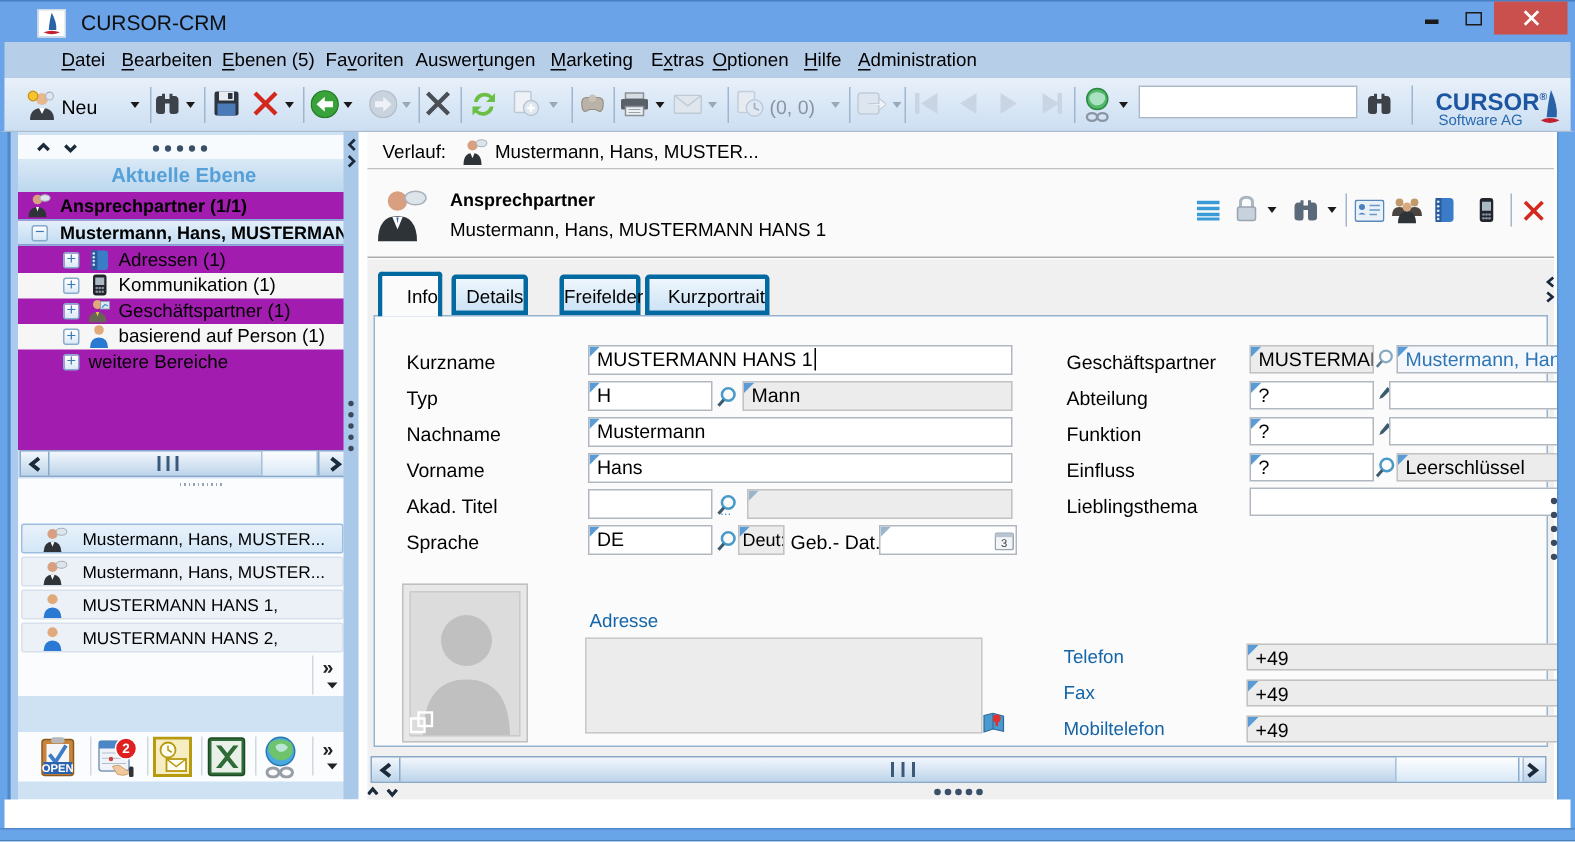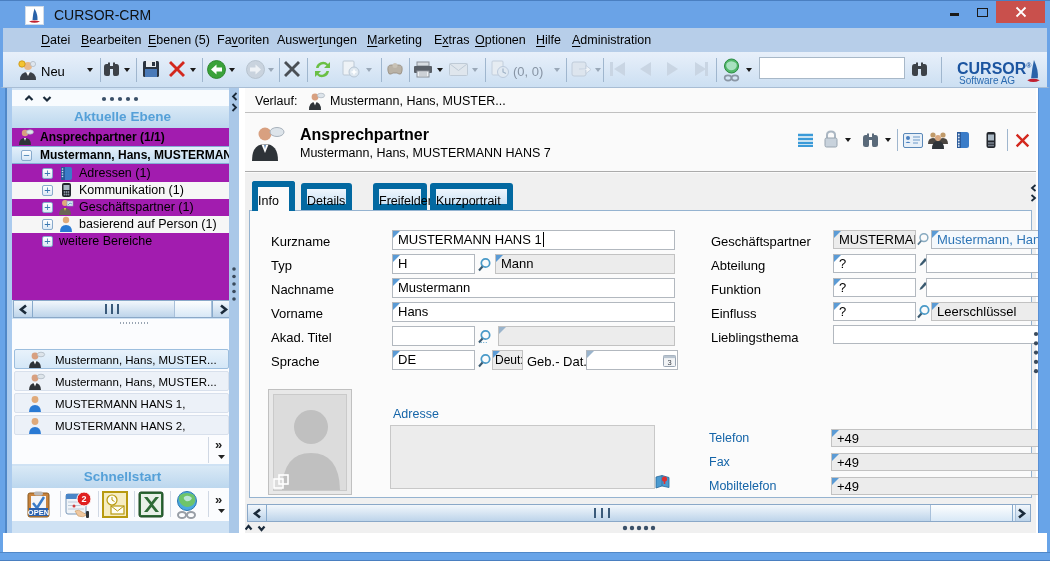--- a/index.html
+++ b/index.html
@@ -35,21 +35,21 @@
 .trow.alt { background:#f6f6f6; }
 .pm { position:absolute; width:11px; height:11px; border:1px solid #88aacc; border-radius:2px; background:linear-gradient(#fff,#dceaf6); color:#3a78b0; font-size:11px; line-height:9px; text-align:center; top:3px; }
 .hscroll { background:linear-gradient(#f2f7fc,#bdd4ea); border:1px solid #8aa8c8; }
 .lrow { position:absolute; left:2px; width:215px; height:20px; line-height:20px; border:1px solid #d8e0ec; border-radius:2px; background:#ecf1f8; white-space:nowrap; overflow:hidden; font-size:11.5px; }
 #splitbar { left:229px; top:88px; width:10px; height:445px; background:#aac8e8; }
 
 #main { left:245px; top:88px; width:791px; height:465px; background:#fafafa; }
 #verlauf { left:0; top:1px; width:791px; height:24px; background:#fafafa; border-bottom:1px solid #c0c0c0; }
 #header { left:0; top:25px; width:791px; height:59px; background:#fafafa; border-bottom:1px solid #ababab; }
 #tabzone { left:0; top:85px; width:791px; height:380px; background:#f0f0f0; }
-.tab { position:absolute; top:10px; height:27px; background:linear-gradient(#eef6fd,#cde3f5); border:6px solid #0369a1; border-radius:3px 3px 0 0; text-align:left; line-height:24px; font-size:12.5px; }
+.tab { position:absolute; top:10px; height:27px; background:linear-gradient(#eef6fd,#cde3f5); border:3px solid #0369a1; border-radius:3px 3px 0 0; text-align:right; line-height:24px; font-size:12.5px; }
 .tab.active { background:#fbfbfb; border-bottom:none; top:8px; height:30px; line-height:29px; font-weight:normal; z-index:3; }
 #tabpanel { left:4px; top:37px; width:783px; height:288px; background:#fbfbfb; border:1px solid #95b3d0; }
 .fld { position:absolute; background:#fff; border:1px solid #b2b8bf; font-size:13px; line-height:18px; padding-left:5px; white-space:nowrap; overflow:hidden; }
 .fldg { position:absolute; background:#ececec; border:1px solid #c2c2c2; font-size:13px; line-height:18px; padding-left:5px; white-space:nowrap; overflow:hidden; }
 .tri { position:absolute; left:0px; top:0px; width:0; height:0; border-top:7px solid #5b9bd5; border-right:7px solid transparent; }
 .lbl { position:absolute; font-size:13px; color:#000; }
 .blbl { position:absolute; font-size:12.5px; color:#1464a8; }
 </style>
 </head>
 <body>
@@ -329,21 +329,20 @@
           <path d="M1 18 Q1 10 7 10 Q13 10 13 18 Z" fill="#2a7ad4"></path>
         </svg>
       <span style="position:absolute;left:40px">MUSTERMANN HANS 2,</span>
       </div>
     <div class="abs" style="left:196px;top:118px;width:1px;height:26px;background:#d0d8e4"></div>
     <div class="abs" style="left:203px;top:118px;font-weight:bold;font-size:13px;color:#222">»</div>
     <svg class="abs" style="left:205px;top:135px" width="9" height="6" viewBox="0 0 9 6">
         <path d="M1 1 L4.5 5 L8 1 Z" fill="#222"></path>
       </svg>
   </div>
-  <div class="abs bluehdr" style="left:0;top:378px;width:221px;height:22px">Schnellstart</div>
   <div class="abs" style="left:0;top:400px;width:221px;height:33px;background:#fbfcfe">
     <svg class="abs" style="left:13px;top:3px" width="27" height="27" viewBox="0 0 27 27">
         <rect x="3" y="2" width="21" height="24" rx="2" fill="#c8833c" stroke="#8a5a20"></rect>
         <rect x="6" y="5" width="15" height="18" fill="#f4f6f8"></rect>
         <rect x="9" y="0.5" width="9" height="4" rx="2" fill="#b8b8b8"></rect>
         <path d="M8 12 L12 17 L19 6" stroke="#3a7cc8" stroke-width="2.5" fill="none"></path>
         <rect x="4" y="17" width="19" height="8" fill="#2a62b0"></rect>
         <text x="13.5" y="23.5" font-size="7.5" fill="#fff" text-anchor="middle" font-family="Liberation Sans" font-weight="bold">OPEN</text>
       </svg>
     <div class="abs" style="left:48px;top:3px;width:1px;height:26px;background:#d0d8e4"></div>
@@ -401,22 +400,22 @@
     <span class="abs" style="left:85px;top:5px;font-size:12.5px">Mustermann, Hans, MUSTER...</span>
   </div>
   <div class="abs" id="header">
     <svg class="abs" style="left:3px;top:12px" width="40" height="36" viewBox="0 0 40 36">
         <circle cx="17" cy="9" r="6.5" fill="#d8a080"></circle>
         <path d="M4 36 Q4 19 17 19 Q30 19 30 36 Z" fill="#2e3338"></path>
         <path d="M13.5 19.5 L17 28 L20.5 19.5 Z" fill="#fff"></path>
         <path d="M16.2 20 L17 24 L17.8 20 Z" fill="#3a6ea8"></path>
         <ellipse cx="29" cy="7" rx="7" ry="4.5" fill="#dde4ea" stroke="#a8b2bc" stroke-width="1"></ellipse>
       </svg>
-    <b class="abs" style="left:55px;top:13px;font-size:16px">Ansprechpartner</b>
-    <span class="abs" style="left:55px;top:33px;font-size:12.5px">Mustermann, Hans, MUSTERMANN HANS 7</span>
+    <b class="abs" style="left:55px;top:13px;font-size:12px">Ansprechpartner</b>
+    <span class="abs" style="left:55px;top:33px;font-size:12.5px">Mustermann, Hans, MUSTERMANN HANS 1</span>
     <svg class="abs" style="left:552px;top:20px" width="17" height="14" viewBox="0 0 17 14">
         <g stroke="#3a9ad8" stroke-width="2.4">
           <path d="M1 2 L16 2 M1 6 L16 6 M1 10 L16 10 M1 13.2 L16 13.2"></path>
         </g>
       </svg>
     <svg class="abs" style="left:578px;top:17px" width="16" height="18" viewBox="0 0 16 18">
         <path d="M4 8 L4 5 Q4 1.5 8 1.5 Q12 1.5 12 5 L12 8" fill="none" stroke="#aab6c2" stroke-width="2"></path>
         <rect x="2" y="8" width="12" height="9" rx="1.5" fill="#c8d2dc" stroke="#98a4b0"></rect>
       </svg>
     <span class="darr" style="left:600px;top:25px"></span>

